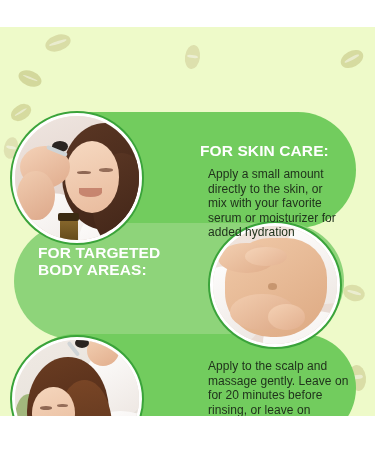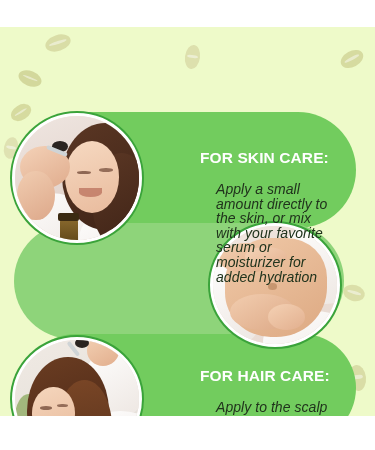--- a/index.html
+++ b/index.html
@@ -121,34 +121,33 @@
   .sk-white{ position:absolute; border-radius:50%; background: linear-gradient(150deg,#ffffff,#ece5e0); }
   .sk-dark { position:absolute; border-radius:50%; background:#2a2420; }
   .sk-glass{ position:absolute; border-radius:4px; background: linear-gradient(180deg,#8a6a2e,#5d4417); }
 
   
   .txt {
     position: absolute;
     z-index: 6;
   }
   .txt h3 {
-    margin: 16px 0 5px 0;
+    margin: 9px 0 5px 0;
     font-size: 15.5px;
     line-height: 17px;
     font-weight: 700;
     color: #ffffff;
     letter-spacing: 0.1px;
   }
   .txt p {
-    margin: 16px;
-    font-size: 14px;
+    margin: 8px;
+    font-size: 12px;
     line-height: 14.6px;
     color: #20331c;
     letter-spacing: 0.05px;
-    font-style: italic;
   }
 
   .txt-skin { left: 200px; top: 106px; width: 150px; }
   .txt-body { left: 38px;  top: 208px; width: 160px; }
   .txt-hair { left: 200px; top: 324px; width: 158px; }
   .txt-body h3 { font-size: 15.5px; line-height: 17px; }
 </style>
 </head>
 <body>
 
@@ -216,20 +215,21 @@
 
         <div class="sk-skin" style="left:4%; top:14%; width:46%; height:26%; background:linear-gradient(150deg,#f3d0b2,#e0ad8a);"></div>
         <div class="sk-skin" style="left:26%; top:18%; width:34%; height:16%; background:linear-gradient(150deg,#f5d4b8,#e4b392);"></div>
 
         <div class="sk-skin" style="left:14%; top:58%; width:52%; height:30%; background:linear-gradient(150deg,#f2cdaf,#dda987);"></div>
         <div class="sk-skin" style="left:44%; top:66%; width:30%; height:22%; background:linear-gradient(150deg,#f4d1b4,#e2af8e);"></div>
       </div>
     </div>
 
     <div class="txt txt-body">
+      <h3>FOR TARGETED BODY AREAS:</h3>
     </div>
 
     <div class="panel panel-hair"></div>
 
     <div class="photo photo-hair">
       <div class="scene">
         <div style="position:absolute; inset:0; background:linear-gradient(160deg,#f0eae4,#e2ddd6);"></div>
 
         <div style="position:absolute; left:0%; top:46%; width:22%; height:40%; border-radius:50% 40% 50% 40%; background:#8aa85c; opacity:.75;"></div>
 
@@ -244,20 +244,19 @@
         <div class="sk-hair" style="left:34%; top:34%; width:44%; height:80%; background:linear-gradient(170deg,#7a4626,#54301b);"></div>
 
         <div class="sk-skin" style="left:14%; top:40%; width:34%; height:44%; background:linear-gradient(160deg,#f5d6bd,#e8bb9c);"></div>
         <div style="position:absolute; left:20%; top:56%; width:10%; height:3%; border-radius:50%; background:#6d4634; opacity:.75;"></div>
         <div style="position:absolute; left:34%; top:54%; width:9%; height:3%; border-radius:50%; background:#6d4634; opacity:.7;"></div>
 
       </div>
     </div>
 
     <div class="txt txt-hair">
-      <h3>FOR HAIR CARE:</h3>
       <p>Apply to the scalp and massage gently. Leave on for 20 minutes before rinsing, or leave on overnight for deeper nourishment.</p>
     </div>
 
   </div>
 
 
 </div>
 
 </body></html>

